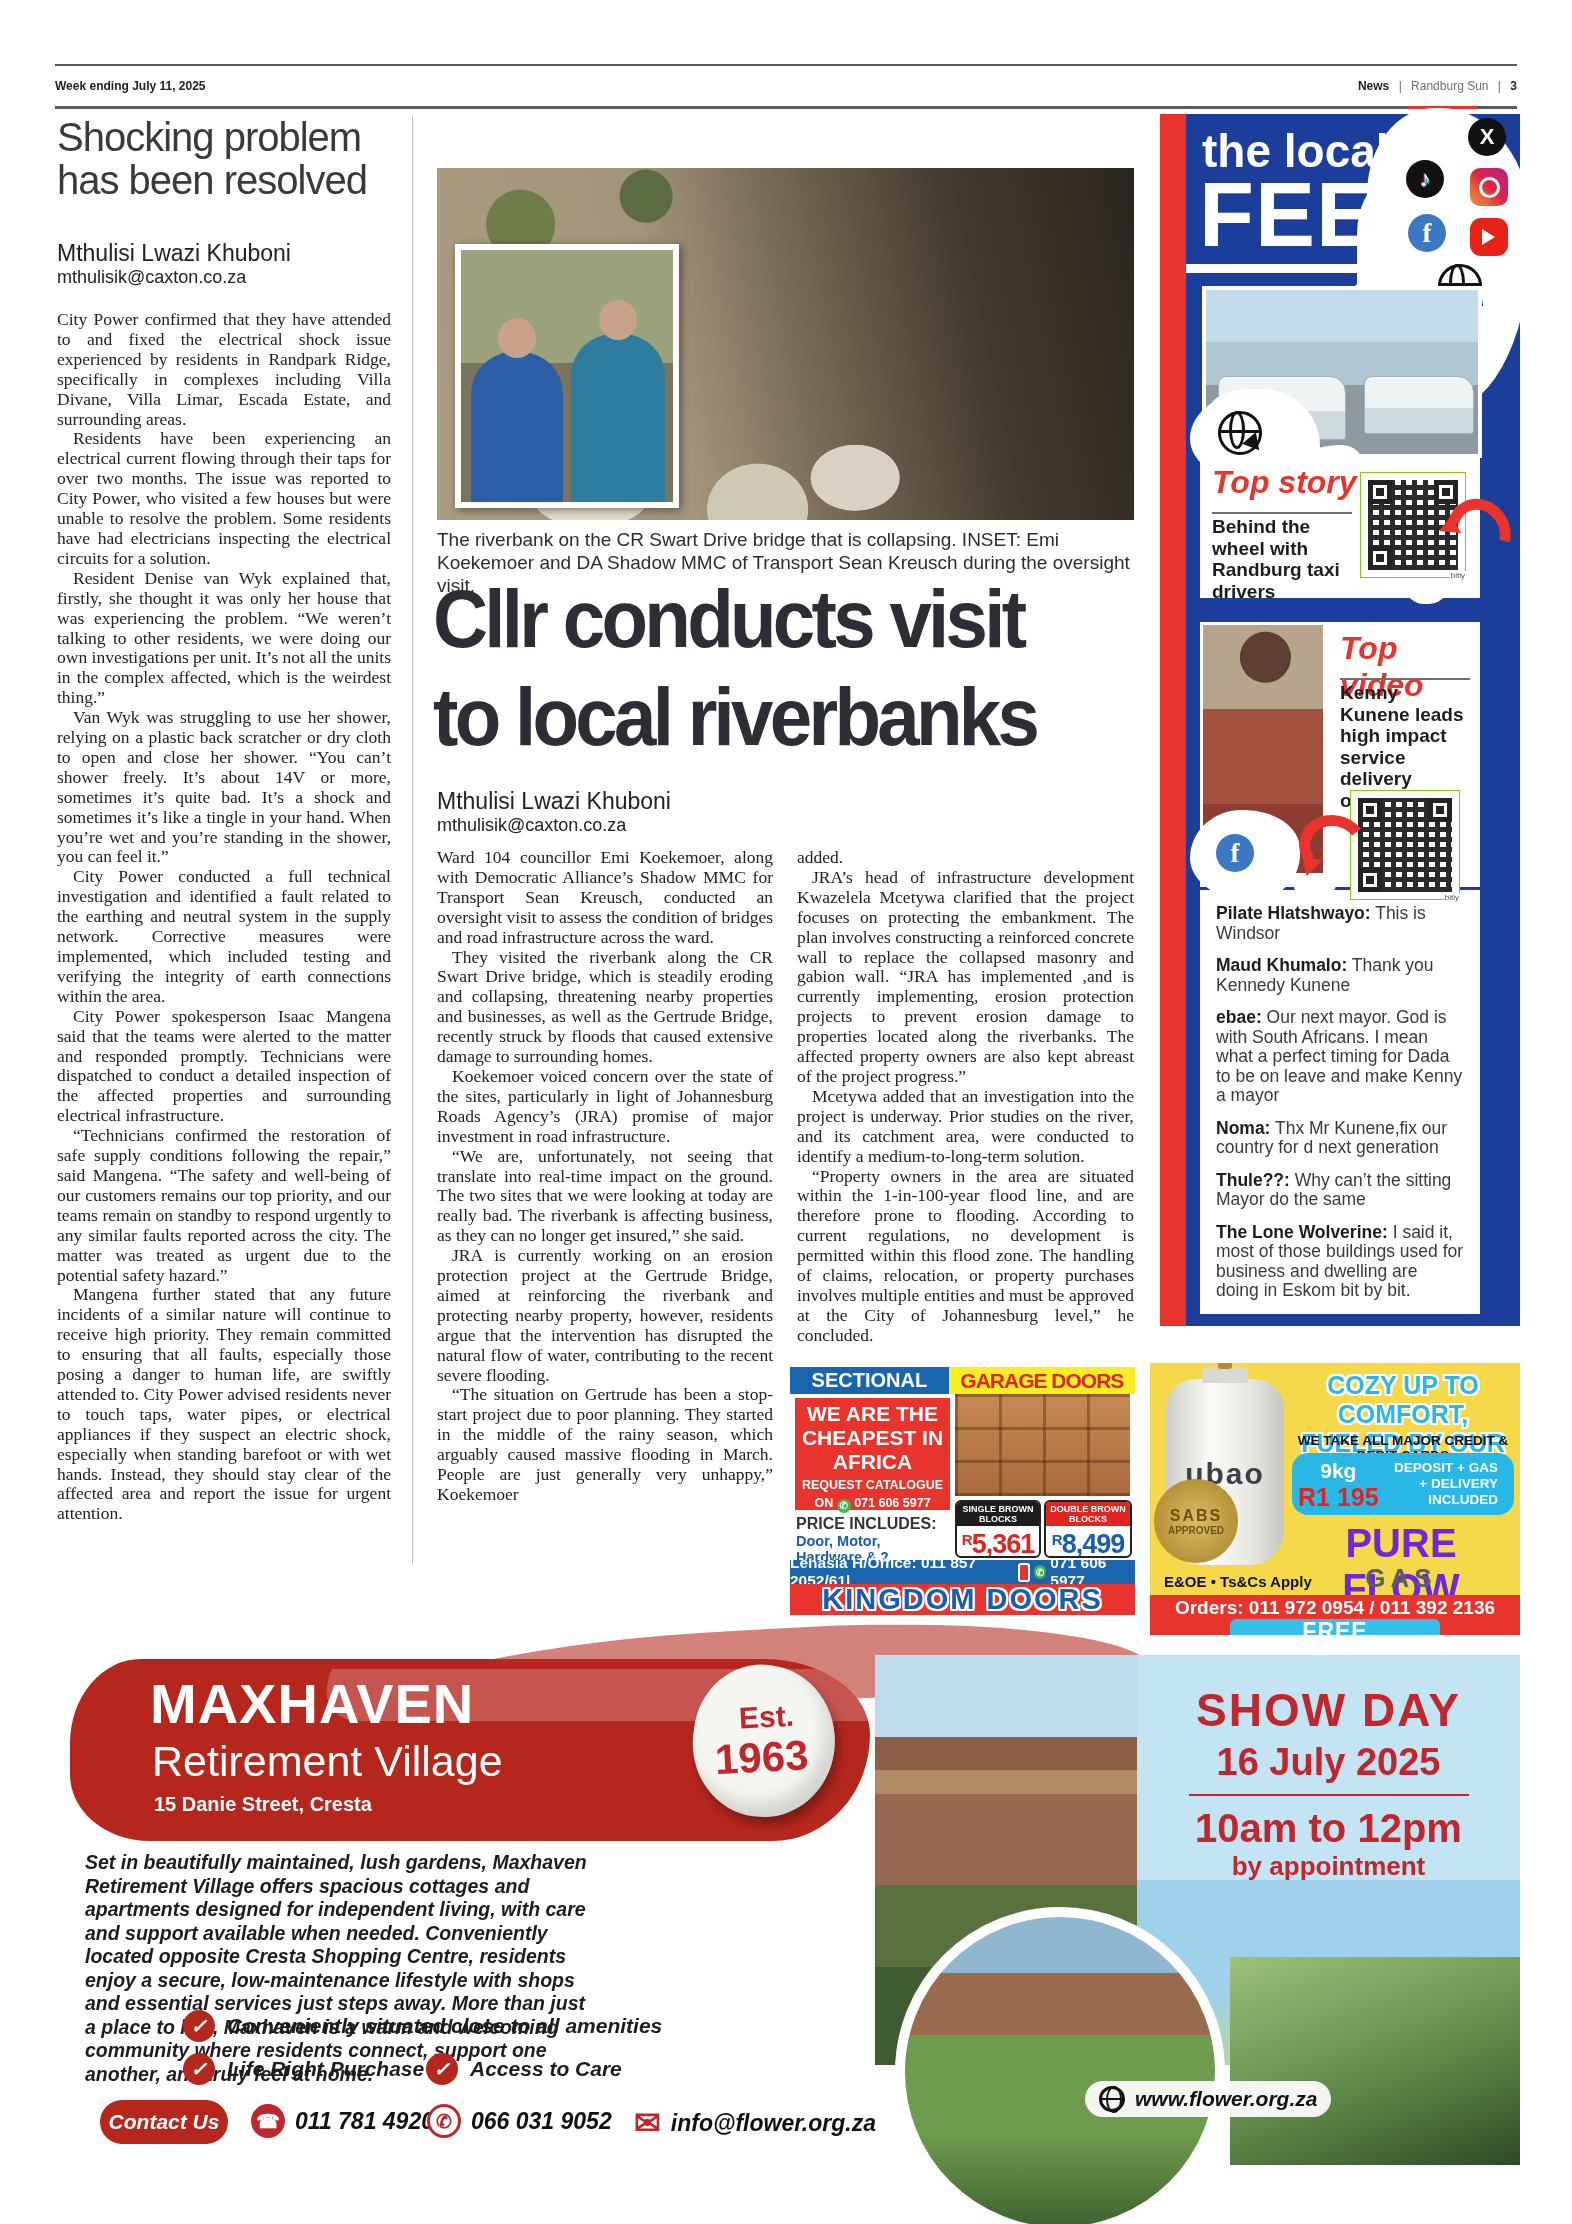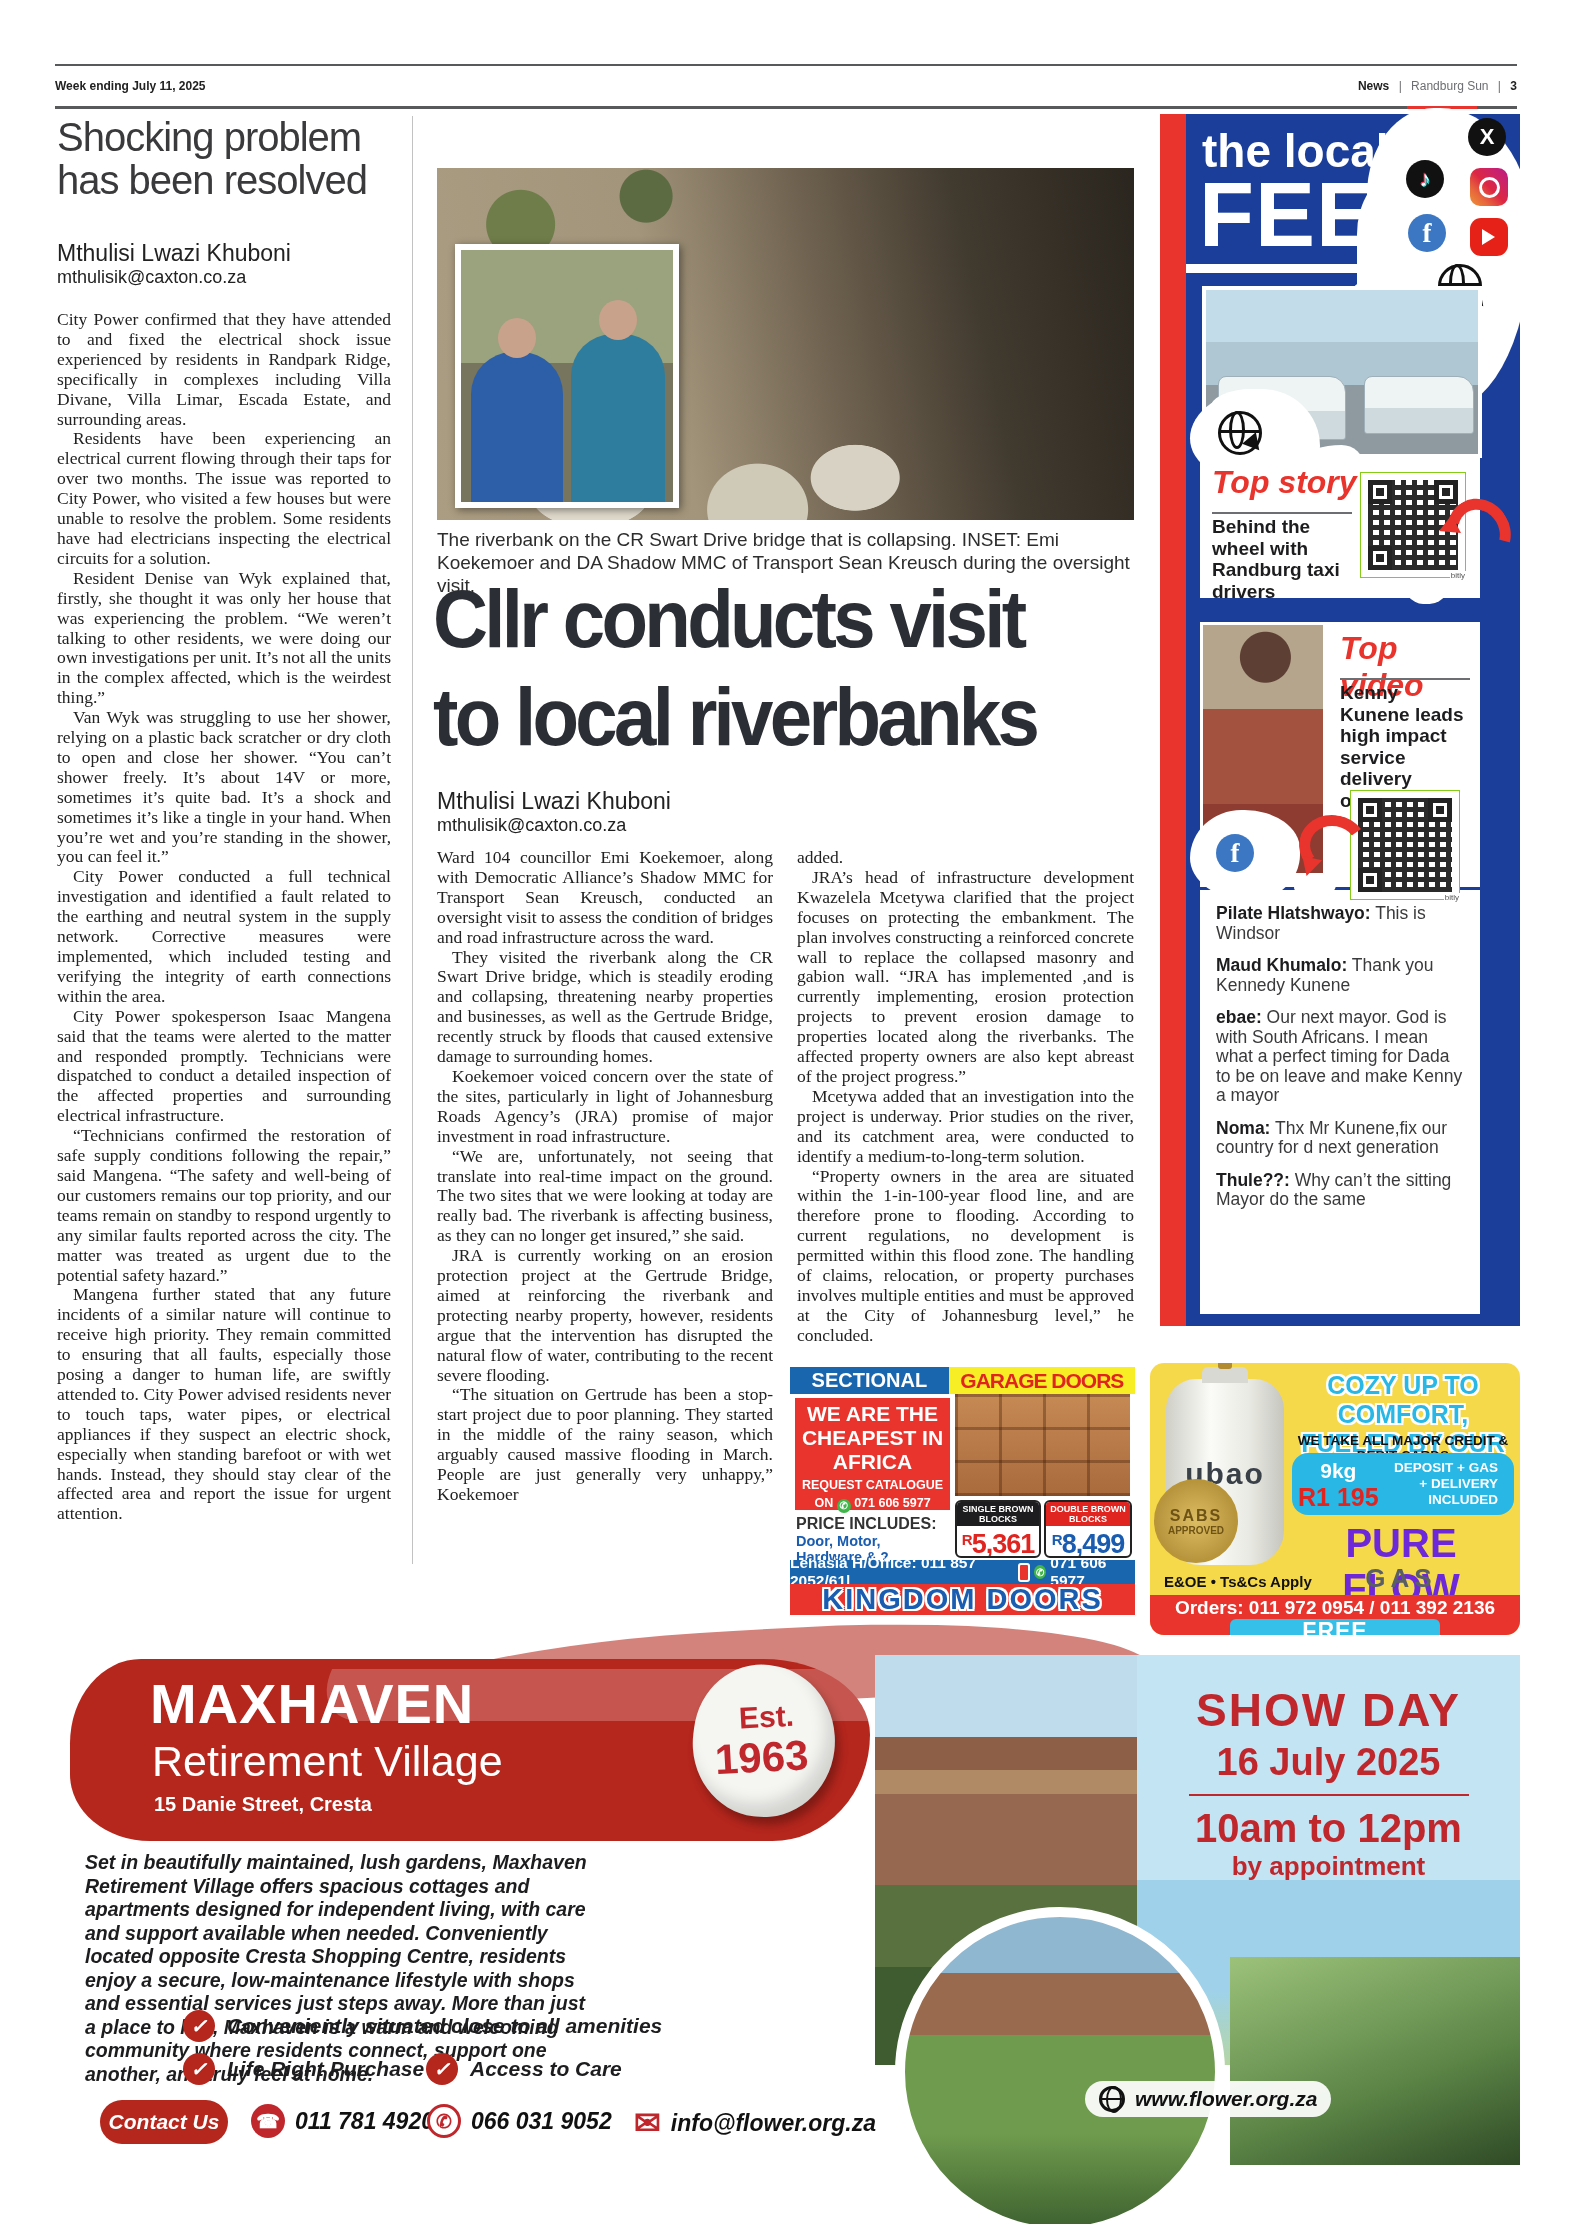--- a/index.html
+++ b/index.html
@@ -154,21 +154,21 @@
   .adg-blue{position:absolute;left:0;top:193px;width:100%;height:24px;background:#1a66ae;color:#fff;
       font-weight:800;font-size:15.5px;display:flex;align-items:center;justify-content:center;gap:4px;}
   .mini-ph{width:9px;height:15px;border:2px solid #fff;border-radius:3px;background:#e8342c;}
   .adg-kd{position:absolute;left:0;top:217px;width:100%;height:31px;background:#e8342c;
       display:flex;align-items:center;justify-content:center;font-weight:800;font-size:29px;
       letter-spacing:2px;color:#1a5cb0;
       text-shadow:-2px 0 #fff,2px 0 #fff,0 -2px #fff,0 2px #fff,-2px -2px #fff,2px 2px #fff,-2px 2px #fff,2px -2px #fff;}
 
   
   .adu{position:absolute;left:1150px;top:1363px;width:370px;height:272px;background:#f6d94a;
-      font-family:"Liberation Sans",sans-serif;overflow:hidden;border-radius:14px;}
+      font-family:"Liberation Sans",sans-serif;overflow:hidden;}
   .adu-h{position:absolute;left:142px;top:8px;width:222px;text-align:center;font-weight:800;
       font-size:25px;line-height:29px;color:#29b7e6;
       text-shadow:2px 0 #fff,-2px 0 #fff,0 2px #fff,0 -2px #fff,2px 2px #fff,-2px -2px #fff,2px -2px #fff,-2px 2px #fff;}
   .adu-cards{position:absolute;left:142px;top:70px;width:222px;text-align:center;font-weight:800;
       font-size:13.5px;color:#111;}
   .adu-box{position:absolute;left:142px;top:90px;width:222px;height:62px;background:#29b7e6;
       border-radius:16px;display:flex;}
   .adu-box .l{width:45%;text-align:center;}
   .adu-box .kg{color:#fff;font-weight:800;font-size:21px;padding-top:6px;}
   .adu-box .rp{color:#e02520;font-weight:800;font-size:25px;}
@@ -410,20 +410,24 @@
         <span class="t">Our next mayor. God is with South Africans. I mean what a perfect timing for Dada to be on leave and make Kenny a mayor</span>
       </div>
       <div class="cm">
         <span class="a">Noma:</span>
         <span class="t">Thx Mr Kunene,fix our country for d next generation</span>
       </div>
       <div class="cm">
         <span class="a">Thule??:</span>
         <span class="t">Why can’t the sitting Mayor do the same</span>
       </div>
+      <div class="cm">
+        <span class="a">The Lone Wolverine:</span>
+        <span class="t">I said it, most of those buildings used for business and dwelling are doing in Eskom bit by bit.</span>
+      </div>
     </div>
   </div>
 
   <div class="adg">
     <div class="adg-bar">
       <div class="adg-sec">SECTIONAL</div>
       <div class="adg-gd">GARAGE DOORS</div>
     </div>
     <div class="adg-red">
       <div class="big">WE ARE THE CHEAPEST IN AFRICA</div>

